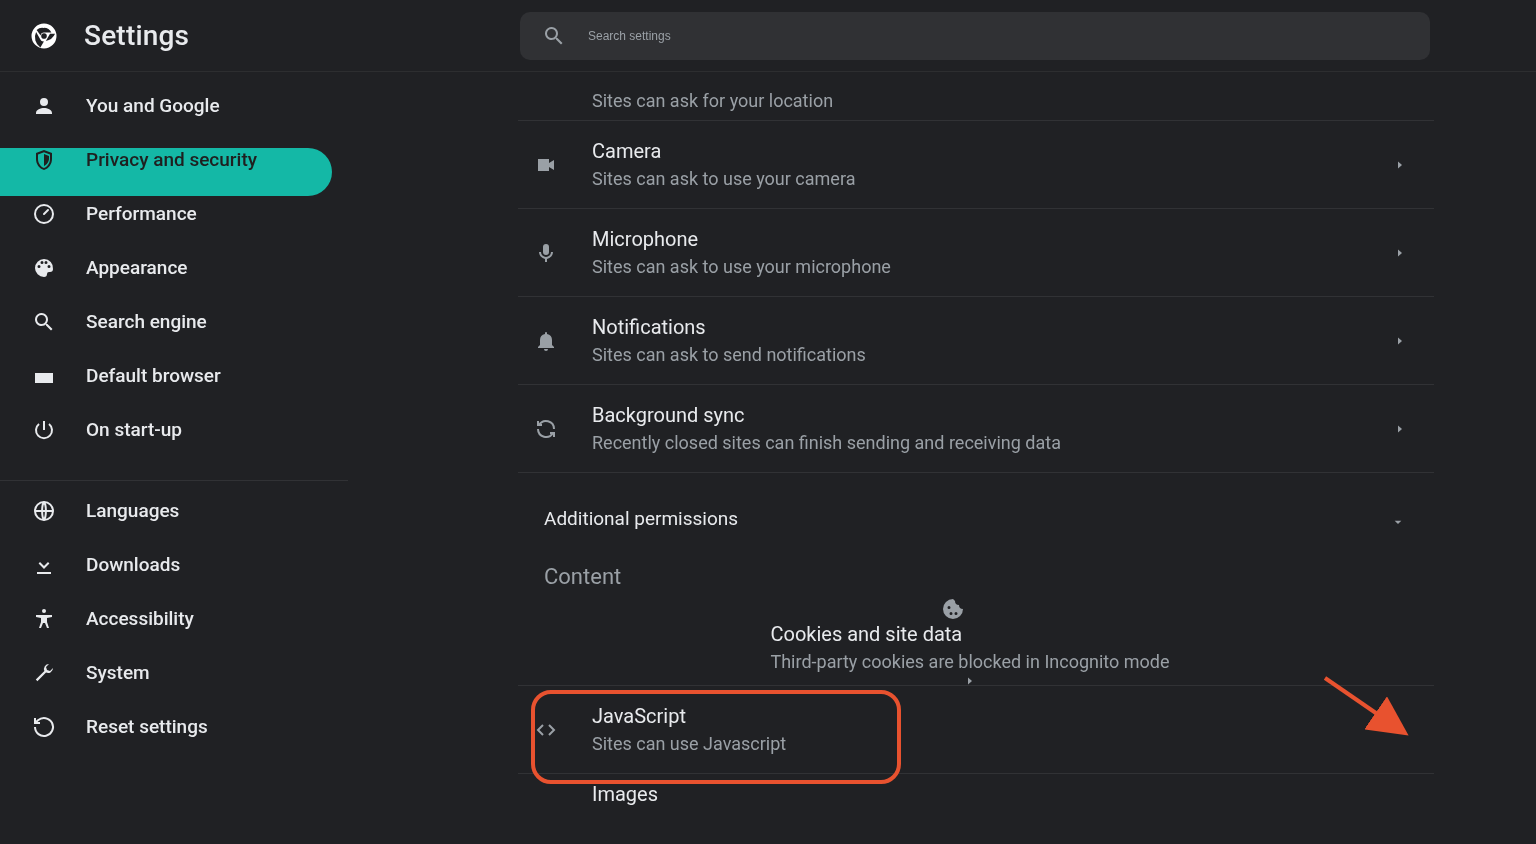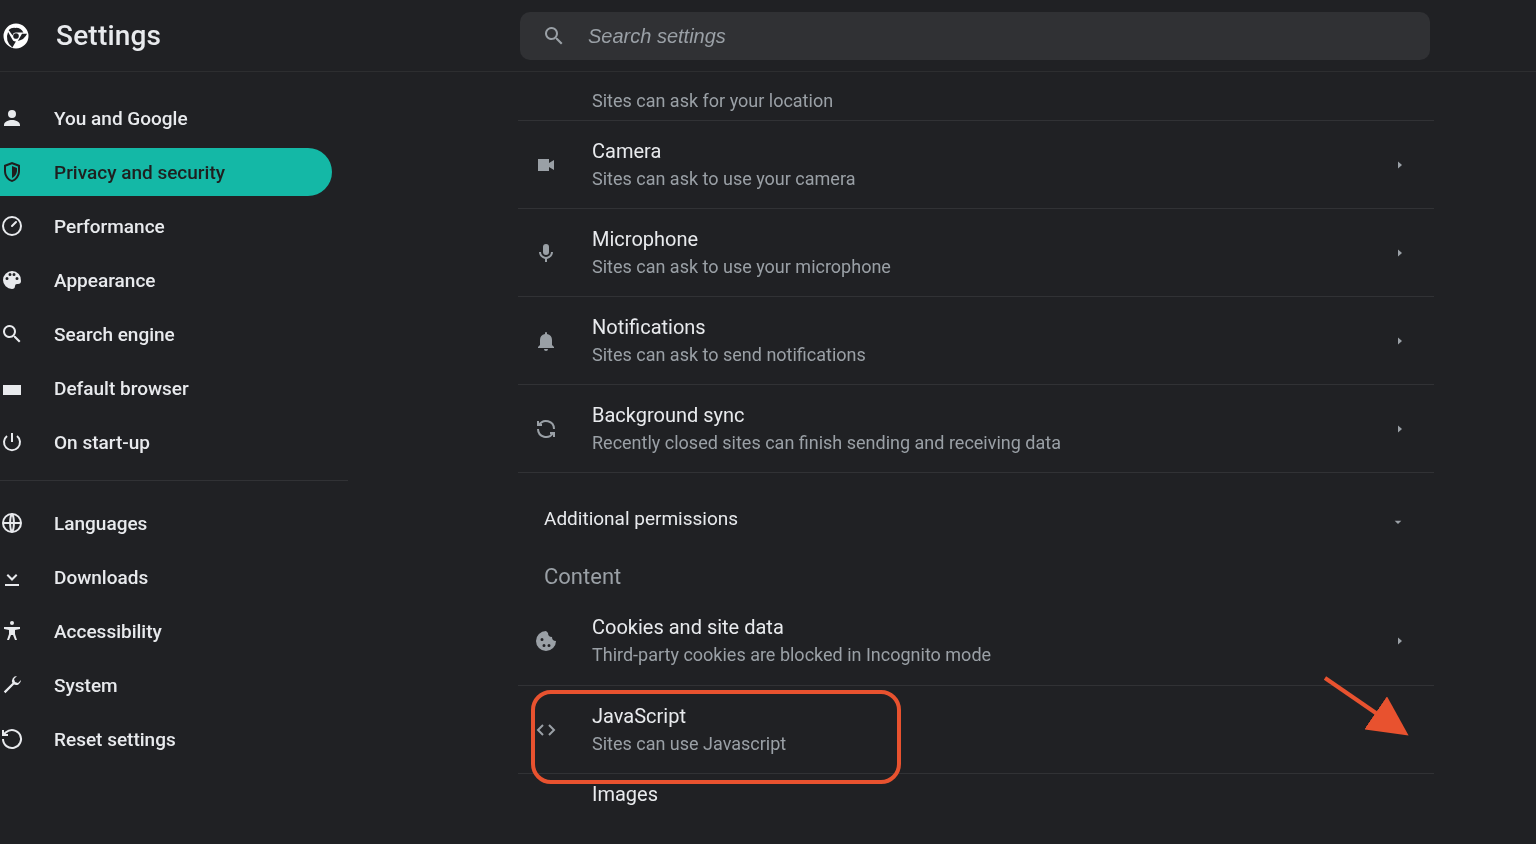--- a/index.html
+++ b/index.html
@@ -9,20 +9,21 @@
     background: #202124;
     color: #e8eaed;
     -webkit-font-smoothing: antialiased;
   }
 
   
   .header {
     display: flex;
     align-items: center;
     height: 72px;
+    padding-left: 28px;
     border-bottom: 1px solid rgba(255,255,255,0.06);
   }
   .chrome-logo {
     width: 32px; height: 32px; margin-right: 24px;
     display:flex; align-items:center; justify-content:center;
   }
   .chrome-logo svg { fill: #fff; }
   .header-title {
     font-size: 28px;
     font-weight: 500;
@@ -42,39 +43,39 @@
     align-items:center;
     padding: 0 22px;
   }
   .search-wrap .icon { color:#9aa0a6; margin-right:22px; }
   .search-wrap input {
     flex:1;
     background: transparent;
     border: none;
     outline: none;
     color:#e8eaed;
-    font-size:20px;
-    font-style:italic;
+    font-size:12px;
   }
   .search-wrap input::placeholder { color:#9aa0a6; }
 
   
   .body-row { display:flex; height: calc(844px - 72px); }
   .sidebar { width: 348px; padding-top: 22px; }
   .content-col {
     flex:1;
     position:relative;
     overflow:hidden;
   }
 
   
   .nav-item {
     display:flex;
-    align-items:center;
+    align-items:flex-start;
     height:48px;
+    padding-left:32px;
     color:#e8eaed;
     font-size:19px;
     font-weight:500;
     cursor:pointer;
     margin-bottom: 6px;
   }
   .nav-item .icon {
     width:24px; height:24px;
     margin-right:30px;
     color:#e8eaed;
@@ -381,21 +382,21 @@
         <span class="lbl">Additional permissions</span>
         <span class="row-arrow">
           <svg viewBox="0 0 24 24" width="16" height="16" fill="currentColor">
               <path d="M7 10l5 5 5-5z"></path>
             </svg>
         </span>
       </div>
 
       <div class="section-label">Content</div>
 
-      <div class="setting-row" style="border-top:none;">
+      <div class="setting-row" style="border-top:none;flex-direction:column;">
         <span class="row-icon">
           <svg viewBox="0 0 24 24" width="24" height="24" fill="currentColor">
               <path d="M12 2a10 10 0 1 0 10 10 4 4 0 0 1-4-4 4 4 0 0 1-4-4 10 10 0 0 0-2-2zM8 9a1.5 1.5 0 1 1-1.5 1.5A1.5 1.5 0 0 1 8 9zm2 6a1.5 1.5 0 1 1-1.5 1.5A1.5 1.5 0 0 1 10 15zm5 0a1.5 1.5 0 1 1-1.5 1.5A1.5 1.5 0 0 1 15 15z"></path>
             </svg>
         </span>
         <div class="row-text">
           <div class="row-title">Cookies and site data</div>
           <div class="row-sub">Third-party cookies are blocked in Incognito mode</div>
         </div>
         <span class="row-arrow">

